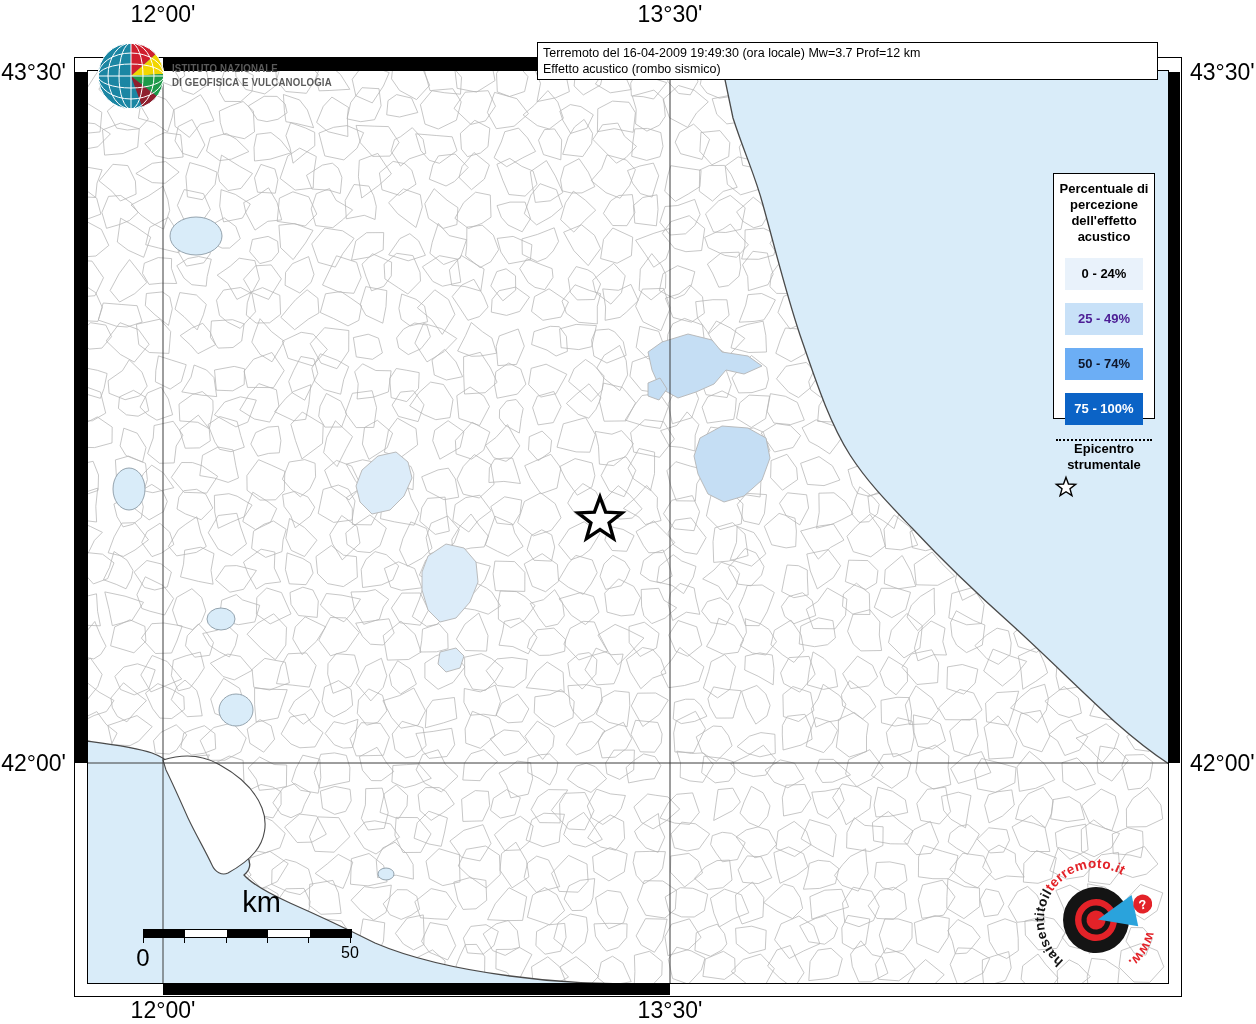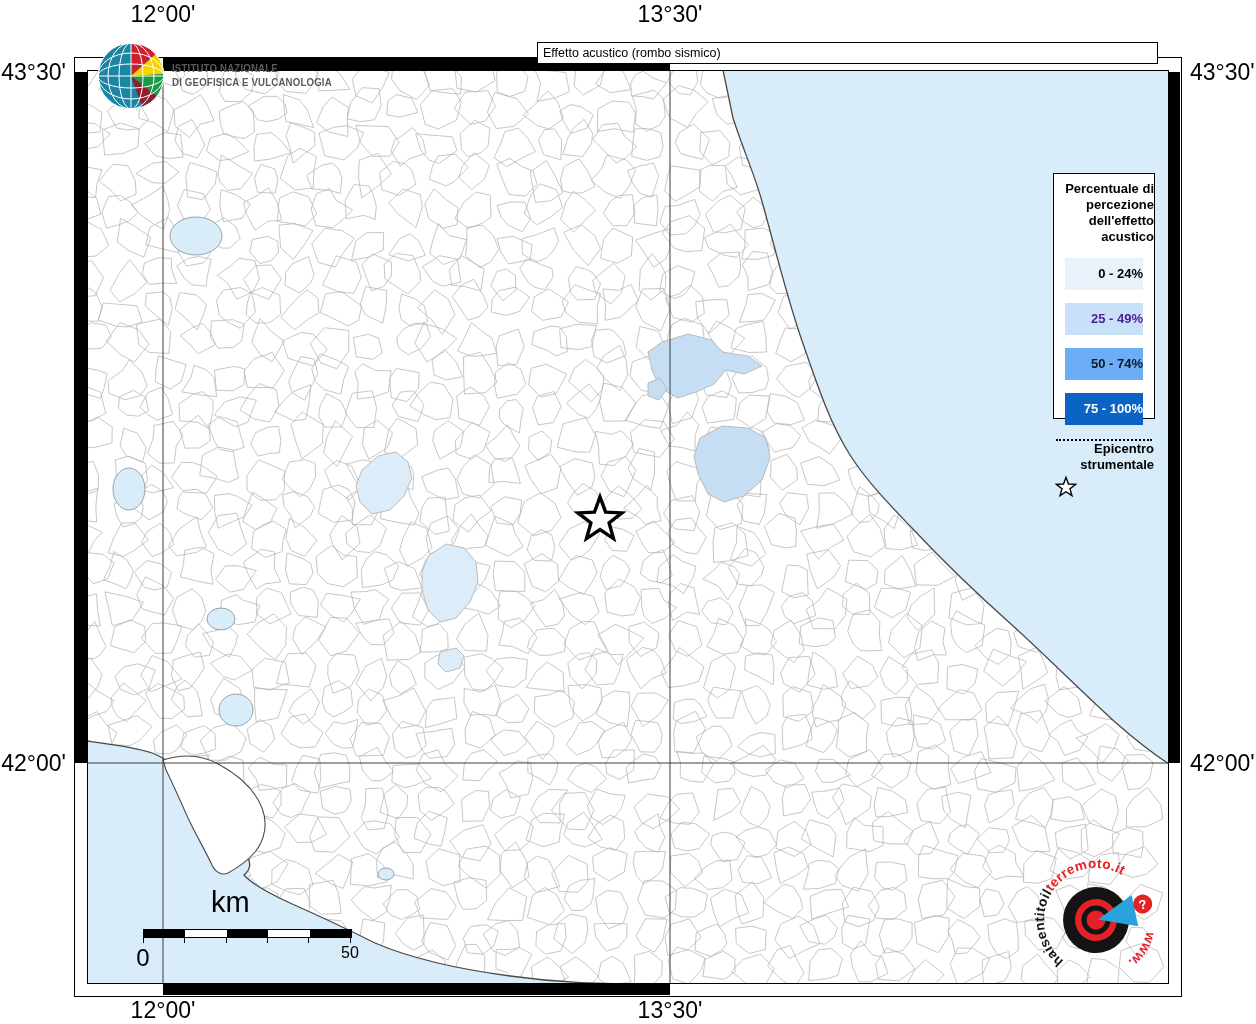--- a/index.html
+++ b/index.html
@@ -31,29 +31,29 @@
             padding:2px 5px;font-size:12.5px;line-height:16px;box-sizing:border-box;}
   .info-box div{white-space:nowrap;}
 
   
   .ingv-logo{position:absolute;left:95px;top:40px;}
   .ingv-text{position:absolute;left:172px;top:62px;font-size:11.5px;font-weight:bold;color:#5a5a5a;
              line-height:13.5px;letter-spacing:.2px;transform:scaleX(.84);transform-origin:left top;white-space:nowrap;}
 
   
   .legend{position:absolute;left:1053px;top:173px;width:102px;height:246px;border:1px solid #000;
-          background:#fff;box-sizing:border-box;text-align:right;}
+          background:#fff;box-sizing:border-box;text-align:center;}
   .legend-title{font-size:13px;font-weight:bold;line-height:16px;padding-top:7px;}
   .swatch{width:78px;height:32px;margin:13px auto 12px;font-size:13px;font-weight:bold;line-height:32px;}
   .legend-divider{margin:14px 2px 0;border-top:2px dotted #000;height:0;}
   .legend-epi{font-size:13px;font-weight:bold;line-height:16px;}
   .legend-star{margin-top:2px;}
 
   
-  .sb-km{position:absolute;left:211px;top:886px;width:70px;text-align:left;font-size:29px;}
+  .sb-km{position:absolute;left:211px;top:886px;width:70px;text-align:right;font-size:29px;}
   .sb-bar{position:absolute;left:143px;top:929px;width:207px;height:7px;border:1px solid #000;display:flex;box-sizing:content-box;}
   .sb-bar i{flex:1;display:block;}
   .sb-b{background:#000;} .sb-w{background:#fff;}
   .sb-tick{position:absolute;top:938px;width:1px;height:5px;background:#000;}
   .sb-0{position:absolute;left:123px;top:944px;width:40px;text-align:center;font-size:24px;}
   .sb-50{position:absolute;left:330px;top:944px;width:40px;text-align:center;font-size:16px;}
 
   
   .site-logo{position:absolute;left:1024px;top:836px;}
 </style>
@@ -995,20 +995,21 @@
   <div class="coord ctr c-top-a">12°00'</div>
   <div class="coord ctr c-top-b">13°30'</div>
   <div class="coord ctr c-bot-a">12°00'</div>
   <div class="coord ctr c-bot-b">13°30'</div>
   <div class="coord c-left y43">43°30'</div>
   <div class="coord c-left y42">42°00'</div>
   <div class="coord c-right y43">43°30'</div>
   <div class="coord c-right y42">42°00'</div>
 
   <div class="info-box">
+    <div>Terremoto del 16-04-2009 19:49:30 (ora locale) Mw=3.7 Prof=12 km</div>
     <div>Effetto acustico (rombo sismico)</div>
   </div>
 
   <svg class="ingv-logo" width="72" height="72" viewBox="0 0 72 72">
     <defs>
         <clipPath id="globeclip">
           <circle cx="36" cy="36" r="33"></circle>
         </clipPath>
       </defs>
     <circle cx="36" cy="36" r="33" fill="#1b86a3"></circle>

